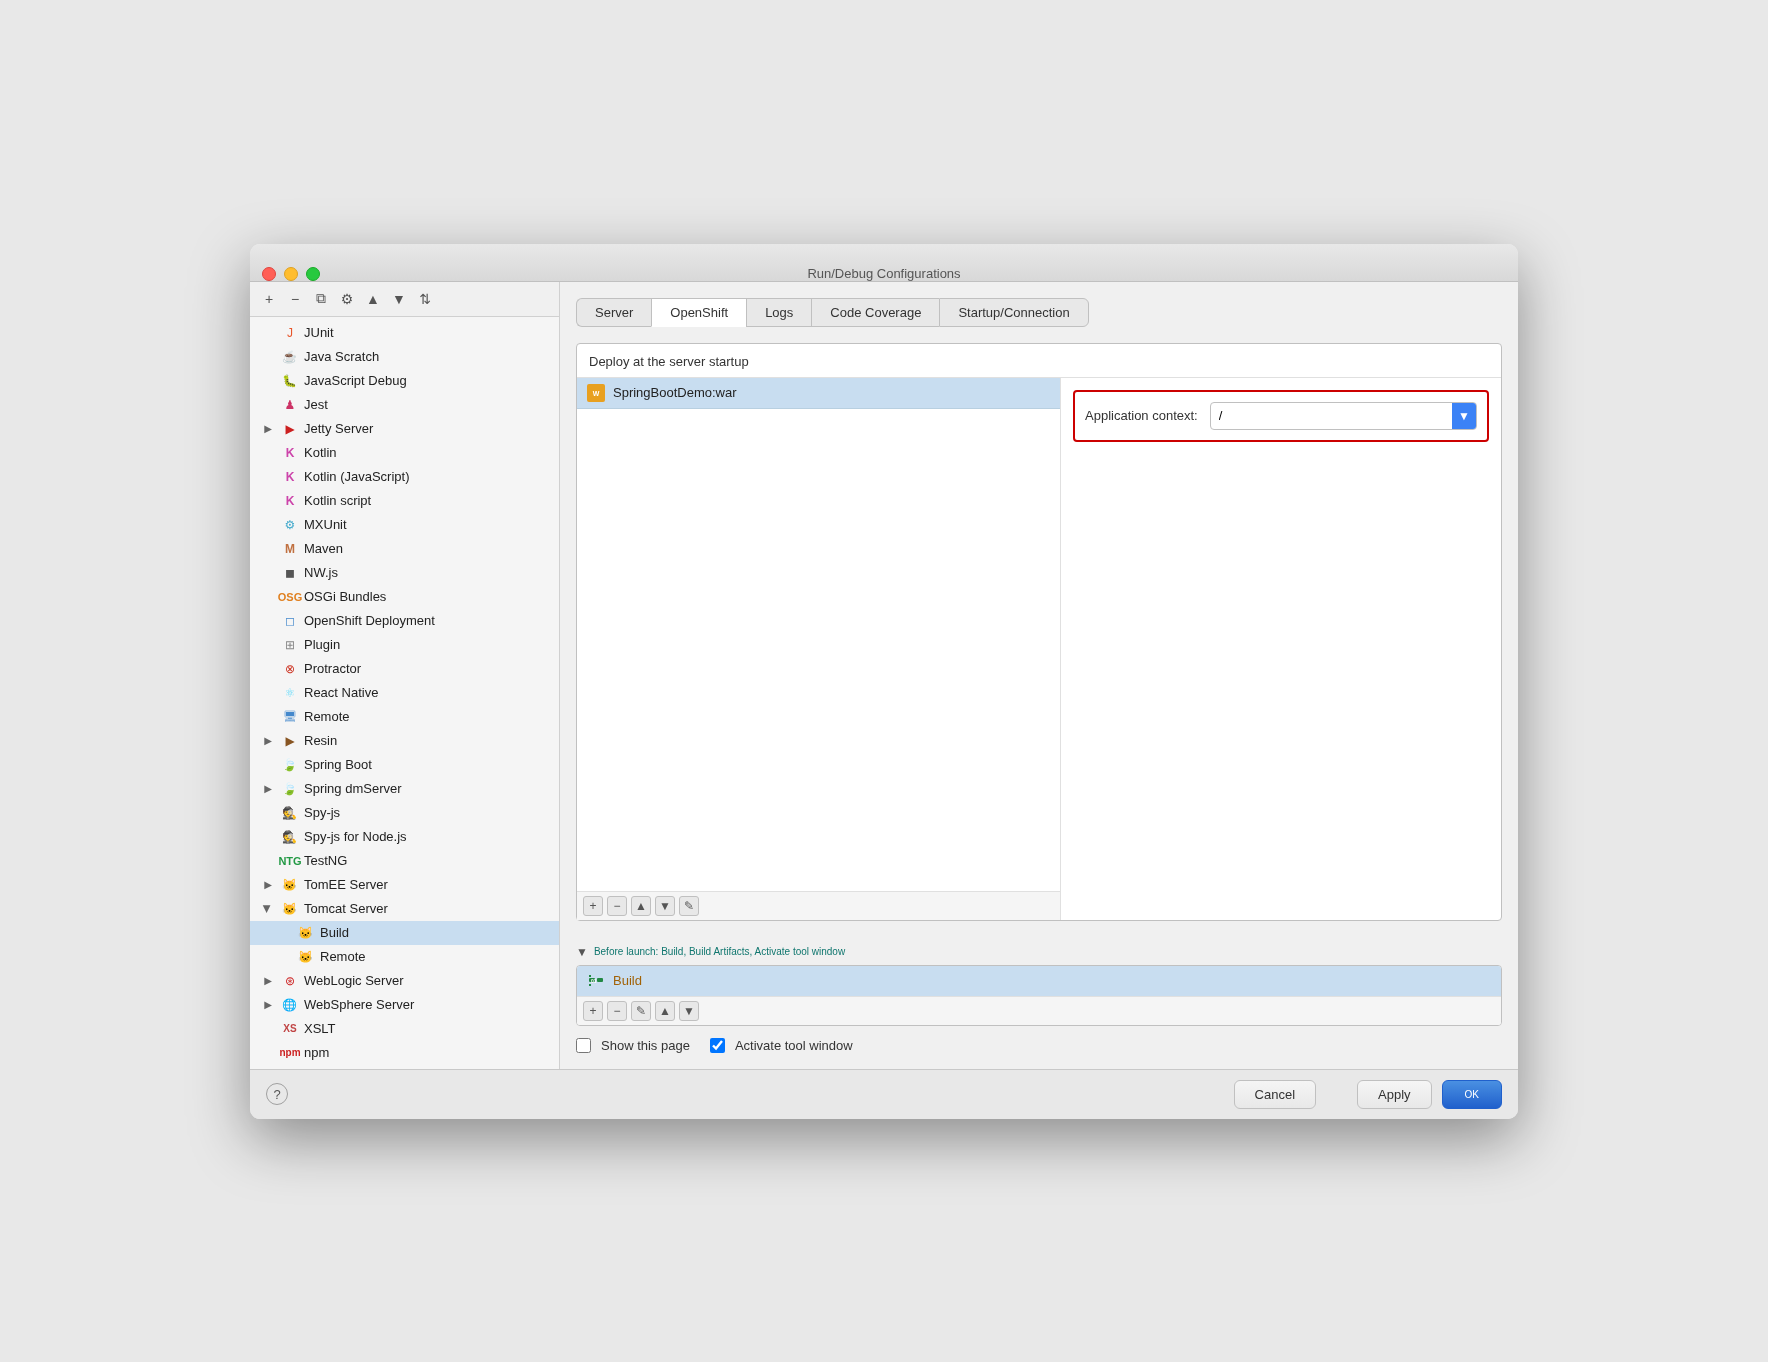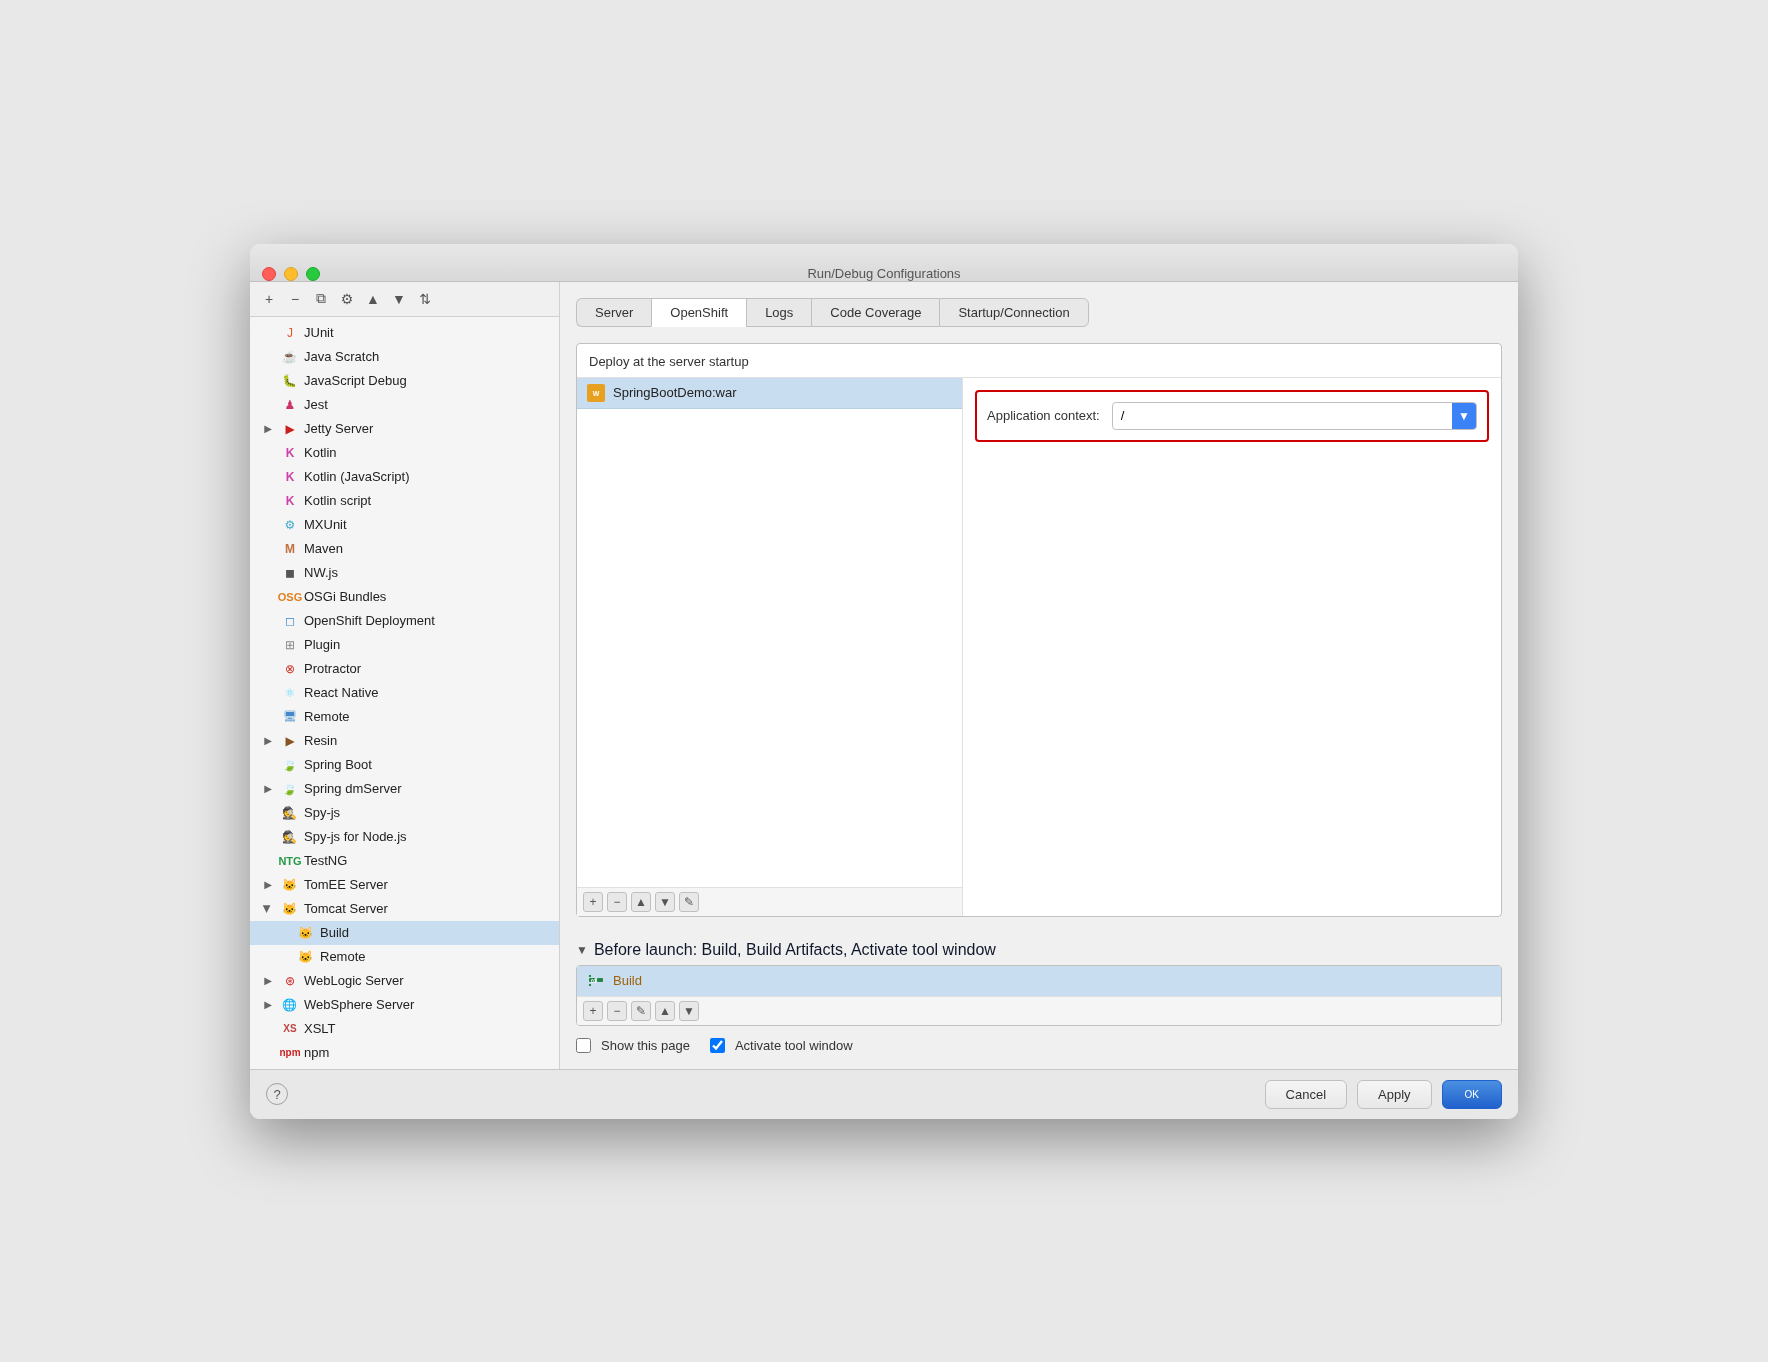--- a/index.html
+++ b/index.html
@@ -166,21 +166,21 @@
       font-size: 13px;
       color: #333;
       font-weight: 500;
     }
     .deploy-content {
       display: flex;
       flex: 1;
       border-top: 1px solid #e0e0e0;
     }
     .deploy-list-area {
-      width: 386px;
+      width: 484px;
       border-right: 1px solid #e0e0e0;
       display: flex;
       flex-direction: column;
     }
     .deploy-list {
       flex: 1;
       overflow-y: auto;
     }
     .deploy-item {
       display: flex;
@@ -280,22 +280,22 @@
       margin-top: 12px;
     }
     .before-launch-header {
       display: flex;
       align-items: center;
       gap: 6px;
       margin-bottom: 6px;
       cursor: pointer;
     }
     .before-launch-header-text {
-      font-size: 16px;
-      color: #0f172a;
+      font-size: 10px;
+      color: #0f766e;
     }
     .before-launch-list {
       background: white;
       border: 1px solid #c0c0c0;
       border-radius: 4px;
       overflow: hidden;
     }
     .build-item {
       display: flex;
       align-items: center;
@@ -377,20 +377,21 @@
       color: #333;
     }
     .btn-apply {
       padding: 6px 20px;
       border: 1px solid #c0c0c0;
       background: linear-gradient(to bottom, #f5f5f5, #e8e8e8);
       border-radius: 6px;
       cursor: pointer;
       font-size: 13px;
       color: #333;
+      margin-left: 31px;
     }
     .btn-ok {
       padding: 6px 22px;
       border: 1px solid #2060cc;
       background: linear-gradient(to bottom, #4a90e2, #2060cc);
       border-radius: 6px;
       cursor: pointer;
       font-size: 10px;
       color: white;
       font-weight: 500;

